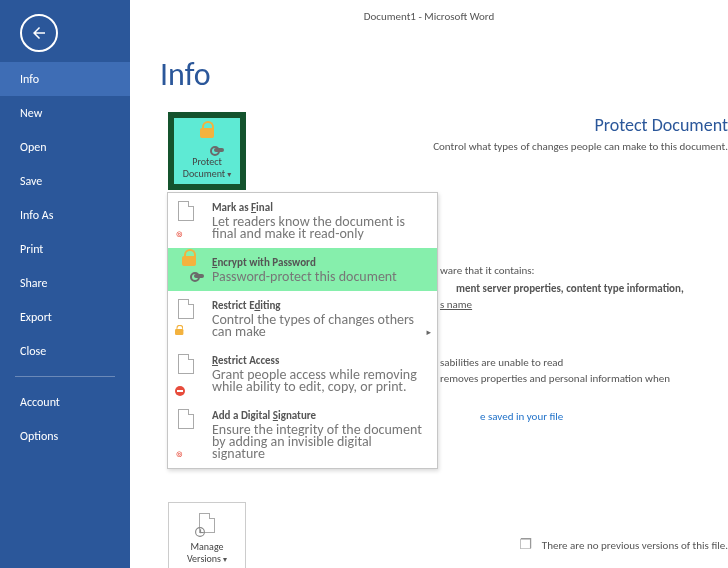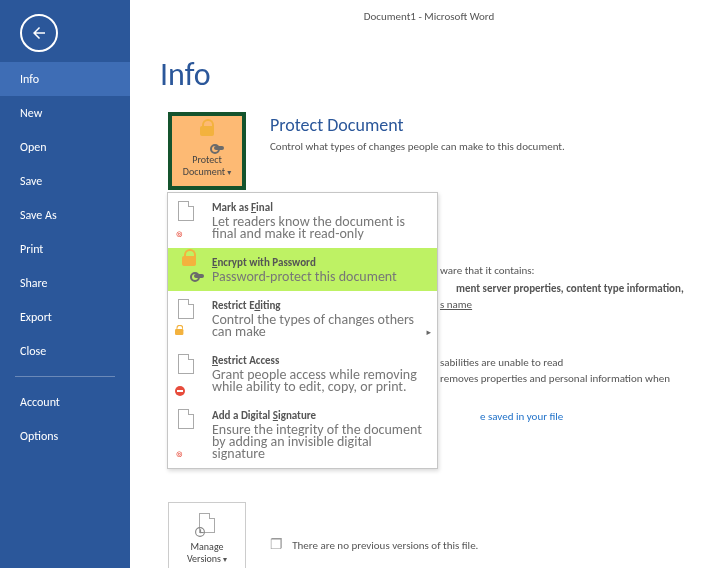--- a/index.html
+++ b/index.html
@@ -8,29 +8,29 @@
   .sidebar { position:absolute; left:0; top:0; width:130px; height:568px; background:#2b579a; color:#fff; }
   .back-btn { width:38px; height:38px; border:2px solid #fff; border-radius:50%; margin:14px 0 10px 20px; display:flex; align-items:center; justify-content:center; cursor:pointer; }
   .back-btn svg { fill:#fff; }
   .nav-item { font-size:12px; padding:10px 20px; cursor:pointer; }
   .nav-item.selected { background:#3e6db5; }
   .nav-sep { border-top:1px solid rgba(255,255,255,0.3); margin:8px 15px; }
   .titlebar { position:absolute; top:10px; left:130px; right:0; text-align:center; font-size:11px; color:#555; }
   .main { position:absolute; left:160px; top:55px; right:0; bottom:0; color:#333; }
   .info-header { font-size:32px; font-weight:300; color:#2b579a; margin-bottom:18px; }
   .section { position:relative; margin-bottom:30px; }
-  .big-btn { position:absolute; left:8px; top:0; width:78px; height:78px; border:4px solid #14532d; background:#fdba74; text-align:center; font-size:10px; color:#444; padding-top:10px; line-height:12px; cursor:pointer; }
+  .big-btn { position:absolute; left:8px; top:0; width:78px; height:78px; border:6px solid #14532d; background:#5eead4; text-align:center; font-size:10px; color:#444; padding-top:10px; line-height:12px; cursor:pointer; }
   .big-btn.plain { background:#fff; border:1px solid #ccc; }
   .big-btn .drop::after { content:"▾"; font-size:8px; margin-left:2px; color:#555; }
-  .section-body { margin-left:110px; padding-top:2px; }
+  .section-body { margin-left:110px; padding-top:2px;text-align:right; }
   .section-title { font-size:18px; color:#2b579a; margin-bottom:4px; }
   .section-desc { font-size:11px; color:#555; }
   .dropdown { position:absolute; left:7px; top:80px; width:271px; background:#fff; border:1px solid #c6c6c6; box-shadow:1px 2px 4px rgba(0,0,0,0.15); z-index:10; }
   .dd-item { display:flex; padding:8px 10px 8px 10px; cursor:pointer; border-bottom:0; }
-  .dd-item.highlight { background:#bef264; }
+  .dd-item.highlight { background:#86efac; }
   .dd-icon { width:26px; flex:0 0 26px; margin-right:8px; position:relative; }
   .dd-text .dd-title { font-size:11px; font-weight:bold; color:#555; }
   .dd-text .dd-title u { text-decoration:underline; }
   .dd-text .dd-desc { font-size:14px; color:#777; line-height:12px; margin-top:2px; }
   .dd-sub { position:absolute; right:6px; top:50%; transform:translateY(-50%); font-size:9px; color:#666; }
   .behind-text { position:absolute; font-size:11px; color:#555; }
   .link { color:#2172c9; cursor:pointer; }
   .doc-ico { width:16px; height:20px; border:1px solid #aaa; background:#fff; position:relative; }
   .doc-ico::after { content:""; position:absolute; top:-1px; right:-1px; width:5px; height:5px; background:#fff; border-left:1px solid #aaa; border-bottom:1px solid #aaa; }
   .lock-ico { width:14px; height:10px; background:#f3b23e; border-radius:2px; position:relative; margin:auto; }
@@ -54,21 +54,21 @@
 <div class="sidebar">
   <div class="back-btn">
     <svg width="18" height="18" viewBox="0 0 24 24">
           <path d="M20 11H7.8l5.6-5.6L12 4l-8 8 8 8 1.4-1.4L7.8 13H20z"></path>
         </svg>
   </div>
   <div class="nav-item selected">Info</div>
   <div class="nav-item">New</div>
   <div class="nav-item">Open</div>
   <div class="nav-item">Save</div>
-  <div class="nav-item">Save As</div>
+  <div class="nav-item">Info As</div>
   <div class="nav-item">Print</div>
   <div class="nav-item">Share</div>
   <div class="nav-item">Export</div>
   <div class="nav-item">Close</div>
   <div class="nav-sep"></div>
   <div class="nav-item">Account</div>
   <div class="nav-item">Options</div>
 </div>
 
 <div class="titlebar">Document1 - Microsoft Word</div>

